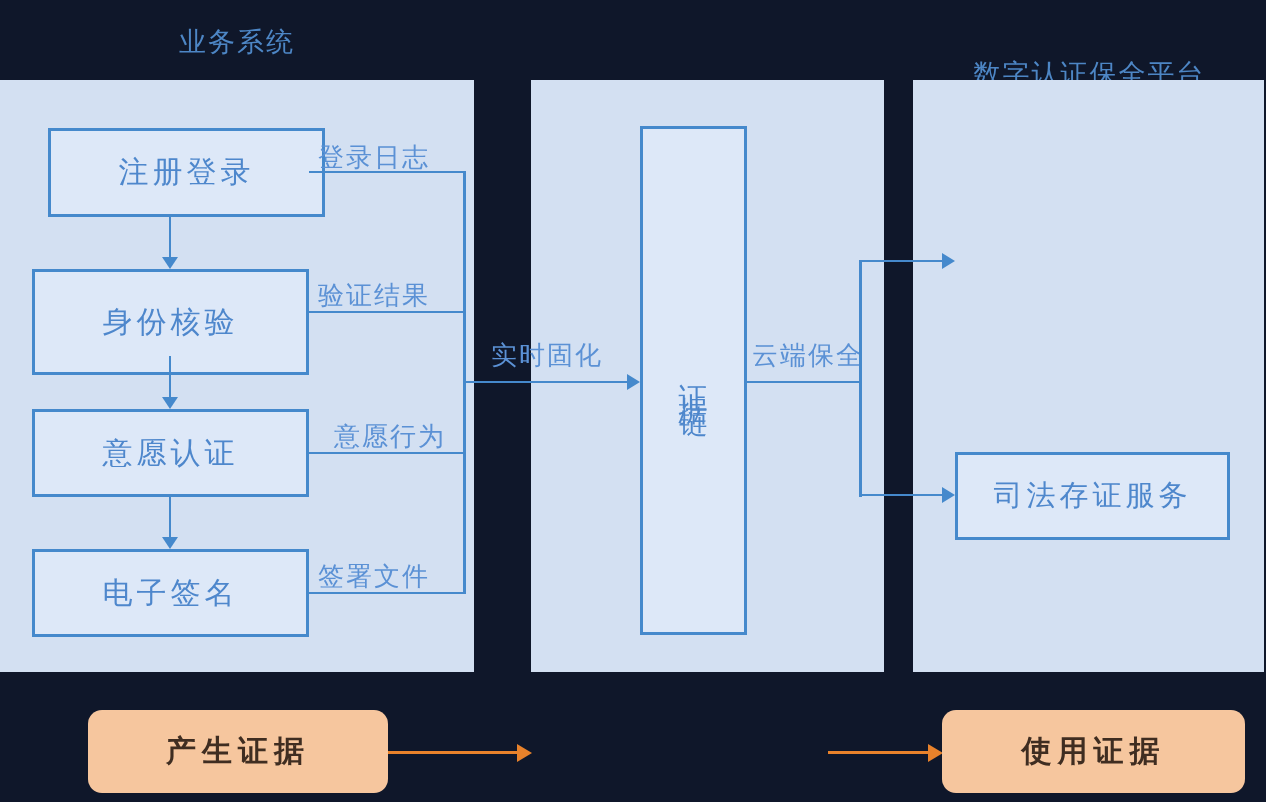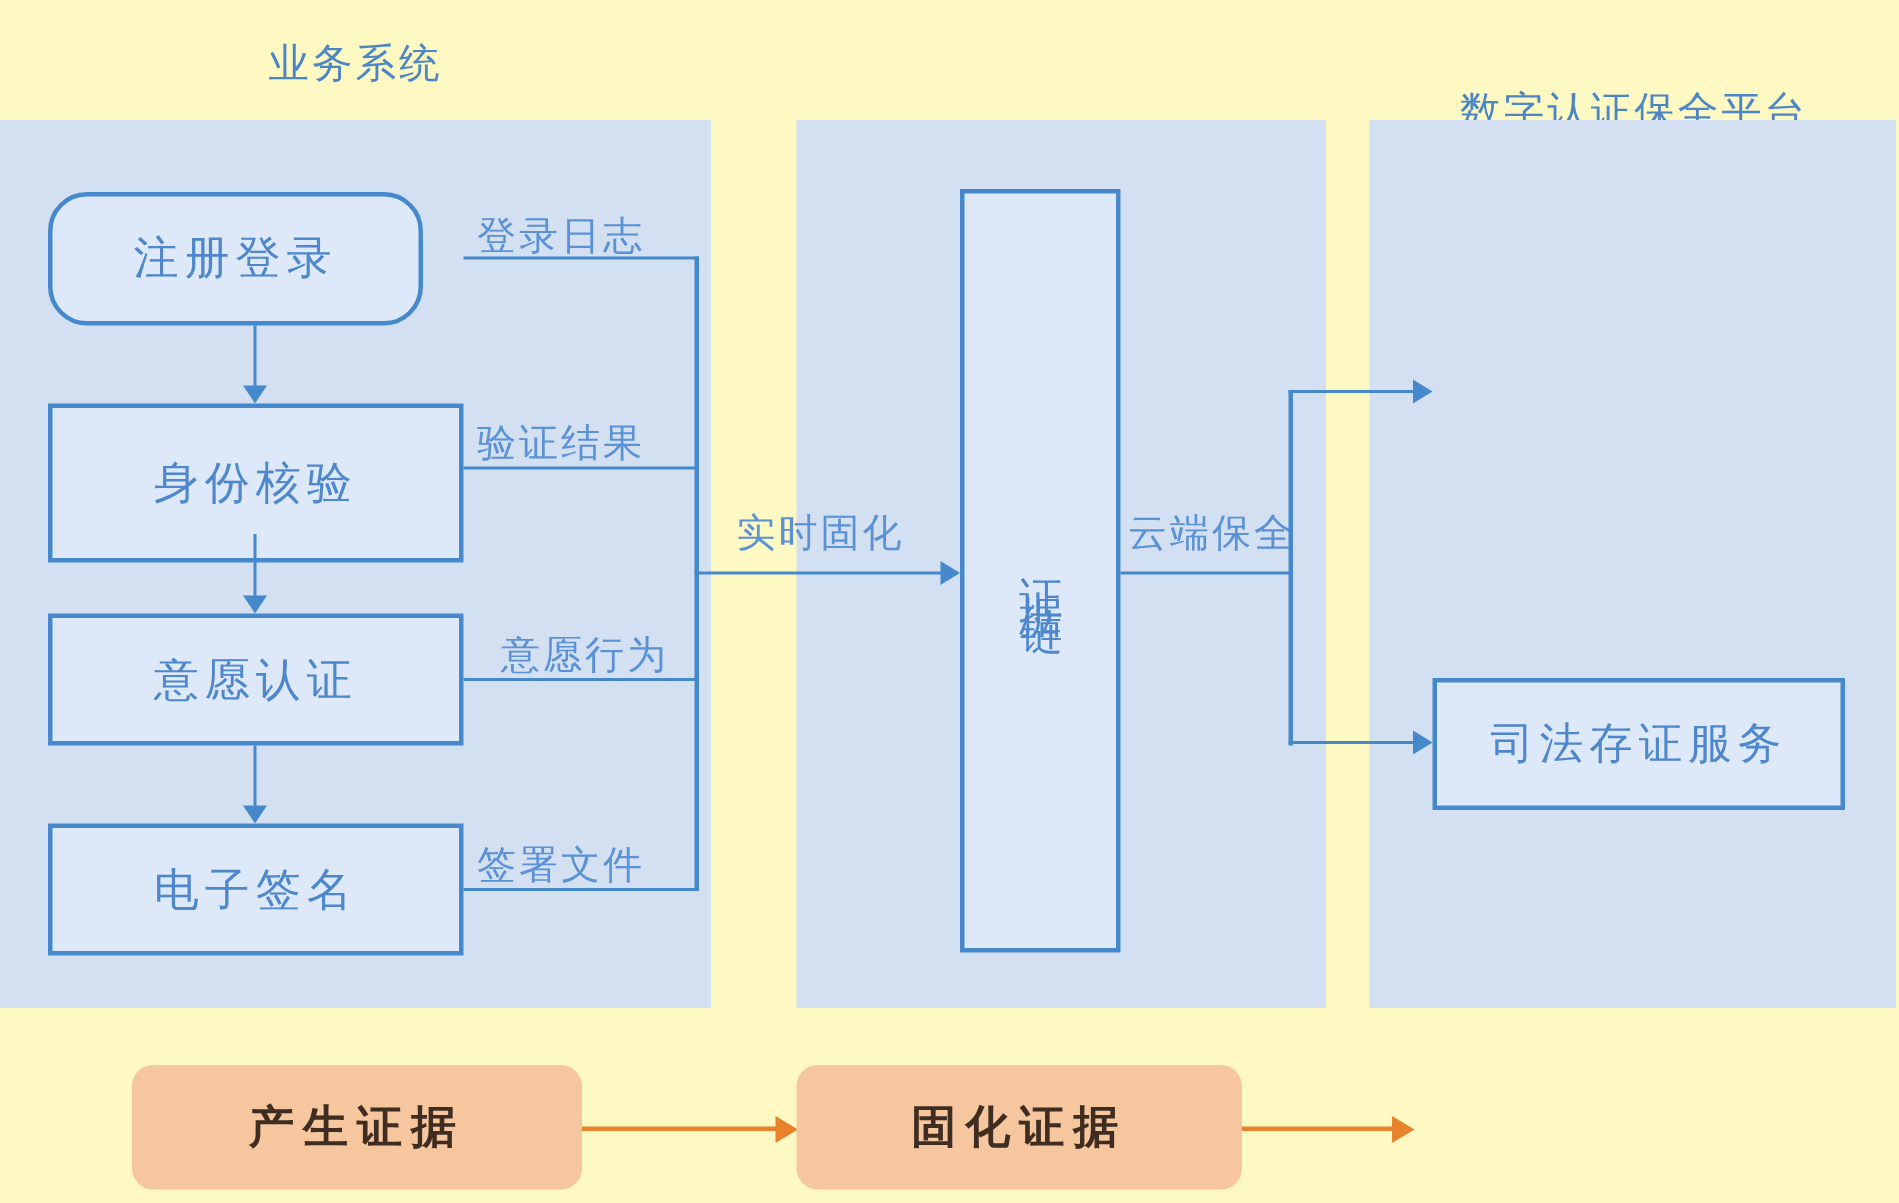--- a/index.html
+++ b/index.html
@@ -1,20 +1,20 @@
 <!DOCTYPE html>
 <html><head>
 <meta charset="utf-8">
 <style>
   html, body { margin: 0; padding: 0; background: #ffffff; }
   #stage {
     position: relative;
     width: 1266px;
     height: 802px;
-    background: #fef9c3;
+    background: #0f172a;
     font-family: Liberation Sans, sans-serif;
     overflow: hidden;
   }
   .panel {
     position: absolute;
     background: #d3e0f2;
   }
   .col-header {
     position: absolute;
     text-align: center;
@@ -95,21 +95,21 @@
 
 <div id="stage">
 
   <div class="col-header" style="left:0; width:474px; top:24px;">业务系统</div>
   <div class="col-header" style="left:913px; width:353px; top:24px;margin-top:32px;">数字认证保全平台</div>
 
   <div class="panel" style="left:0; top:80px; width:474px; height:592px;"></div>
   <div class="panel" style="left:531px; top:80px; width:353px; height:592px;"></div>
   <div class="panel" style="left:913px; top:80px; width:351px; height:592px;"></div>
 
-  <div class="box" style="left:32px; top:128px; width:250px; height:89px;border-radius:26px;">注册登录</div>
+  <div class="box" style="left:48px; top:128px; width:277px; height:89px;">注册登录</div>
   <div class="box" style="left:32px; top:269px; width:277px; height:106px;">身份核验</div>
   <div class="box" style="left:32px; top:409px; width:277px; height:88px;">意愿认证</div>
   <div class="box" style="left:32px; top:549px; width:277px; height:88px;">电子签名</div>
 
   <div class="vline" style="left:169px; top:217px; height:42px; width:2px;"></div>
   <div class="head-down" style="left:162px; top:257px;"></div>
   <div class="vline" style="left:169px; top:356px; height:42px; width:2px;"></div>
   <div class="head-down" style="left:162px; top:397px;"></div>
   <div class="vline" style="left:169px; top:497px; height:41px; width:2px;"></div>
   <div class="head-down" style="left:162px; top:537px;"></div>
@@ -142,18 +142,18 @@
   <div class="head-right" style="left:942px; top:253px;"></div>
   <div class="hline" style="left:859px; top:494px; width:85px;"></div>
   <div class="head-right" style="left:942px; top:487px;"></div>
 
   <div class="box" style="left:955px; top:452px; width:275px; height:88px; font-size:29px;">司法存证服务</div>
 
   <div class="stage-box" style="left:88px; top:710px; width:300px; height:83px;">产生证据</div>
   <div class="oline" style="left:388px; top:751px; width:131px;"></div>
   <div class="ohead-right" style="left:517px; top:744px;"></div>
 
-  <div class="stage-box" style="left:531px; top:710px; width:297px; height:83px;">固化证据</div>
   <div class="oline" style="left:828px; top:751px; width:102px;"></div>
   <div class="ohead-right" style="left:928px; top:744px;"></div>
 
+  <div class="stage-box" style="left:942px; top:710px; width:303px; height:83px;">使用证据</div>
 
 </div>
 
 </body></html>

